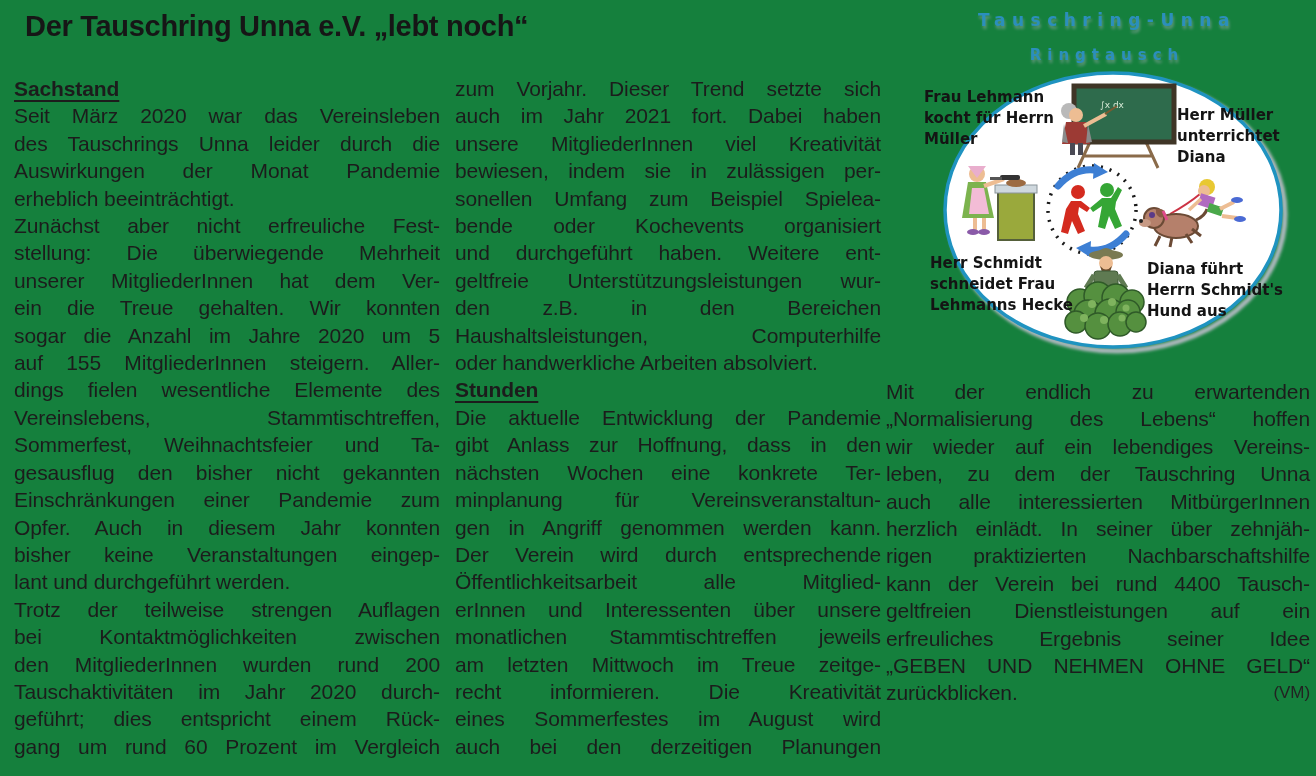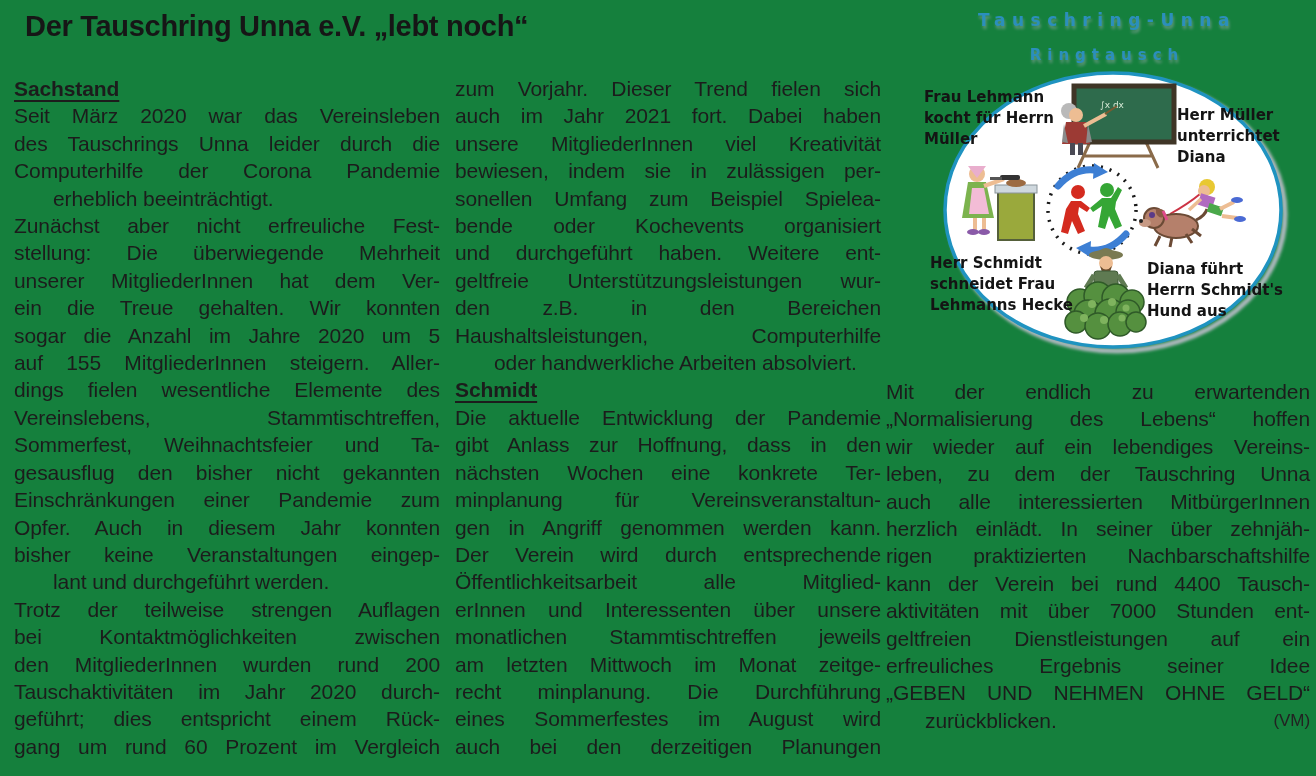--- a/index.html
+++ b/index.html
@@ -5,21 +5,21 @@
   html,body{margin:0;padding:0;background:#ffffff;}
   #page{position:relative;width:1316px;height:776px;background:#15803d;overflow:hidden;
         font-family:"Liberation Sans",sans-serif;color:#1c1c1c;}
   .article-title{position:absolute;left:25px;top:10px;font-size:29px;font-weight:bold;
         letter-spacing:-0.3px;color:#161616;white-space:nowrap;}
   .col{position:absolute;font-size:21px;line-height:27.4px;letter-spacing:-0.1px;}
   #col-0{left:14px;top:75px;width:426px;}
   #col-1{left:455px;top:75px;width:426px;}
   #col-2{left:886px;top:378px;width:424px;}
   .line{text-align:justify;text-align-last:justify;white-space:normal;}
-  .line.last{text-align-last:left;margin-left:39px;}
+  .line.last{text-align-last:left;}
   .heading{font-weight:bold;text-decoration:underline;text-decoration-thickness:2px;
         text-underline-offset:4px;}
   .byline-row{display:flex;justify-content:space-between;align-items:flex-end;}
   .byline-row .byline{font-size:17px;color:#222;}
   
   .figure{position:absolute;left:884px;top:0;width:428px;height:372px;}
   .figtitle1{font-family:"DejaVu Sans",sans-serif;font-weight:bold;font-size:17px;
         letter-spacing:6.5px;fill:#2b8fbc;}
   .figtitle2{font-family:"DejaVu Sans",sans-serif;font-weight:bold;font-size:15px;
         letter-spacing:6px;fill:#2b8fbc;}
@@ -31,21 +31,21 @@
 <body>
 
 <div id="page">
 
   <div class="article-title">Der Tauschring Unna e.V. „lebt noch“</div>
 
   <div class="col" id="col-0">
       <div class="heading">Sachstand</div>
       <div class="line">Seit März 2020 war das Vereinsleben</div>
       <div class="line">des Tauschrings Unna leider durch die</div>
-      <div class="line">Computerhilfe der Corona Pandemie</div>
+      <div class="line">Auswirkungen der Monat Pandemie</div>
       <div class="line last">erheblich beeinträchtigt.</div>
       <div class="line">Zunächst aber nicht erfreuliche Fest-</div>
       <div class="line">stellung: Die überwiegende Mehrheit</div>
       <div class="line">unserer MitgliederInnen hat dem Ver-</div>
       <div class="line">ein die Treue gehalten. Wir konnten</div>
       <div class="line">sogar die Anzahl im Jahre 2020 um 5</div>
       <div class="line">auf 155 MitgliederInnen steigern. Aller-</div>
       <div class="line">dings fielen wesentliche Elemente des</div>
       <div class="line">Vereinslebens, Stammtischtreffen,</div>
       <div class="line">Sommerfest, Weihnachtsfeier und Ta-</div>
@@ -55,56 +55,55 @@
       <div class="line">bisher keine Veranstaltungen eingep-</div>
       <div class="line last">lant und durchgeführt werden.</div>
       <div class="line">Trotz der teilweise strengen Auflagen</div>
       <div class="line">bei Kontaktmöglichkeiten zwischen</div>
       <div class="line">den MitgliederInnen wurden rund 200</div>
       <div class="line">Tauschaktivitäten im Jahr 2020 durch-</div>
       <div class="line">geführt; dies entspricht einem Rück-</div>
       <div class="line">gang um rund 60 Prozent im Vergleich</div>
     </div>
   <div class="col" id="col-1">
-      <div class="line">zum Vorjahr. Dieser Trend fielen sich</div>
+      <div class="line">zum Vorjahr. Dieser Trend setzte sich</div>
       <div class="line">auch im Jahr 2021 fort. Dabei haben</div>
       <div class="line">unsere MitgliederInnen viel Kreativität</div>
       <div class="line">bewiesen, indem sie in zulässigen per-</div>
       <div class="line">sonellen Umfang zum Beispiel Spielea-</div>
       <div class="line">bende oder Kochevents organisiert</div>
       <div class="line">und durchgeführt haben. Weitere ent-</div>
       <div class="line">geltfreie Unterstützungsleistungen wur-</div>
       <div class="line">den z.B. in den Bereichen</div>
       <div class="line">Haushaltsleistungen, Computerhilfe</div>
       <div class="line last">oder handwerkliche Arbeiten absolviert.</div>
-      <div class="heading">Schmidt</div>
+      <div class="heading">Stunden</div>
       <div class="line">Die aktuelle Entwicklung der Pandemie</div>
       <div class="line">gibt Anlass zur Hoffnung, dass in den</div>
       <div class="line">nächsten Wochen eine konkrete Ter-</div>
       <div class="line">minplanung für Vereinsveranstaltun-</div>
       <div class="line">gen in Angriff genommen werden kann.</div>
       <div class="line">Der Verein wird durch entsprechende</div>
       <div class="line">Öffentlichkeitsarbeit alle Mitglied-</div>
       <div class="line">erInnen und Interessenten über unsere</div>
       <div class="line">monatlichen Stammtischtreffen jeweils</div>
-      <div class="line">am letzten Mittwoch im Monat zeitge-</div>
-      <div class="line">recht minplanung. Die Durchführung</div>
+      <div class="line">am letzten Mittwoch im Treue zeitge-</div>
+      <div class="line">recht informieren. Die Kreativität</div>
       <div class="line">eines Sommerfestes im August wird</div>
       <div class="line">auch bei den derzeitigen Planungen</div>
     </div>
   <div class="col" id="col-2">
       <div class="line">Mit der endlich zu erwartenden</div>
       <div class="line">„Normalisierung des Lebens“ hoffen</div>
       <div class="line">wir wieder auf ein lebendiges Vereins-</div>
       <div class="line">leben, zu dem der Tauschring Unna</div>
       <div class="line">auch alle interessierten MitbürgerInnen</div>
       <div class="line">herzlich einlädt. In seiner über zehnjäh-</div>
       <div class="line">rigen praktizierten Nachbarschaftshilfe</div>
       <div class="line">kann der Verein bei rund 4400 Tausch-</div>
-      <div class="line">aktivitäten mit über 7000 Stunden ent-</div>
       <div class="line">geltfreien Dienstleistungen auf ein</div>
       <div class="line">erfreuliches Ergebnis seiner Idee</div>
       <div class="line">„GEBEN UND NEHMEN OHNE GELD“</div>
       <div class="line last byline-row">
         <span>zurückblicken.</span>
         <span class="byline">(VM)</span>
       </div>
     </div>
 
   <div class="figure">

